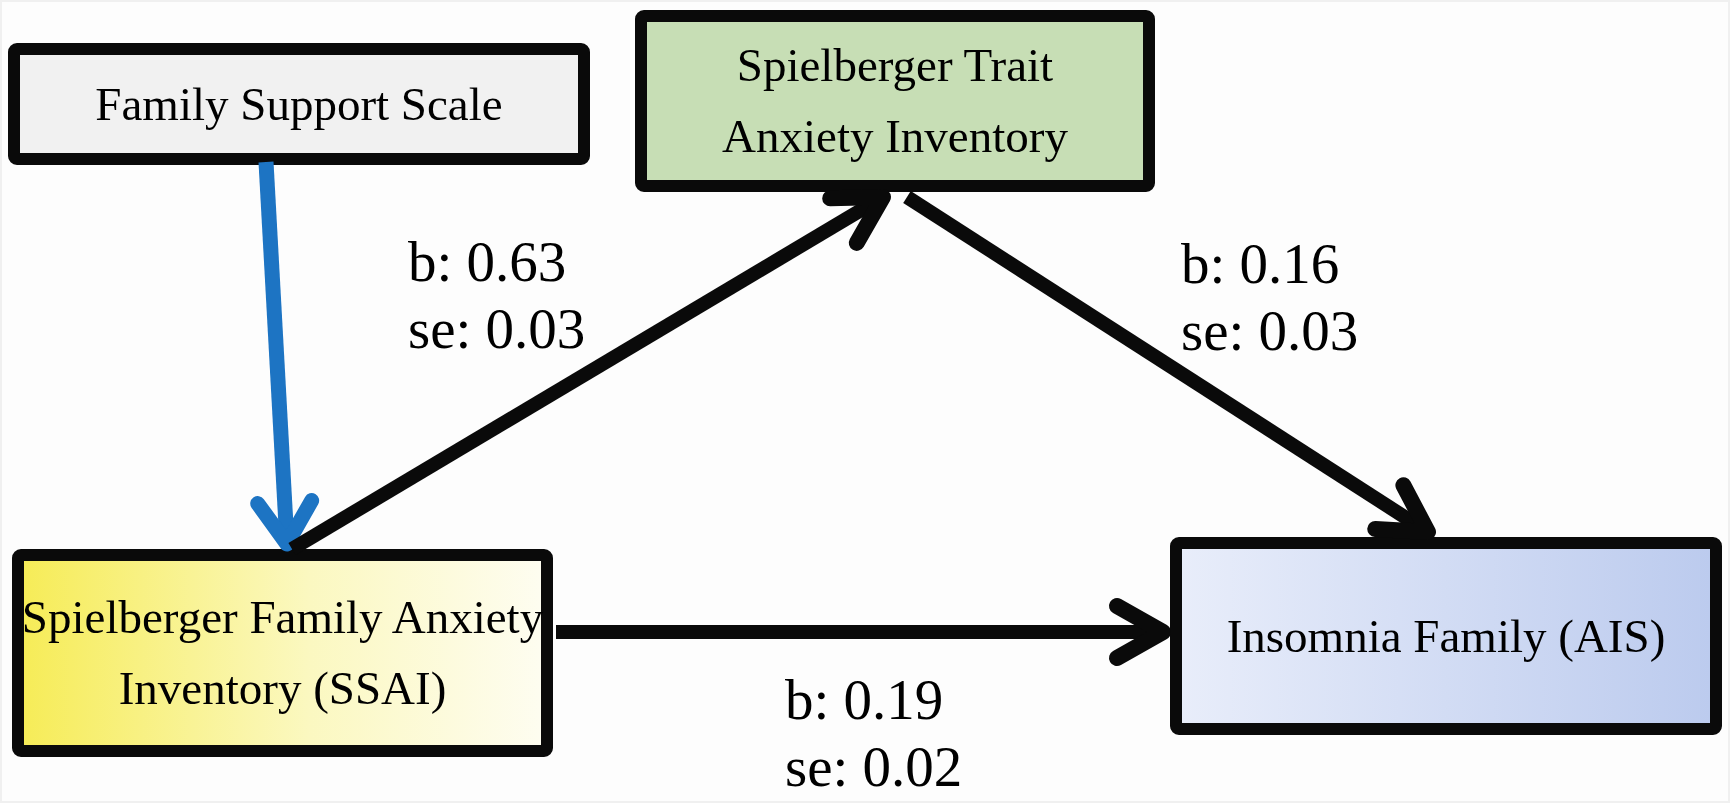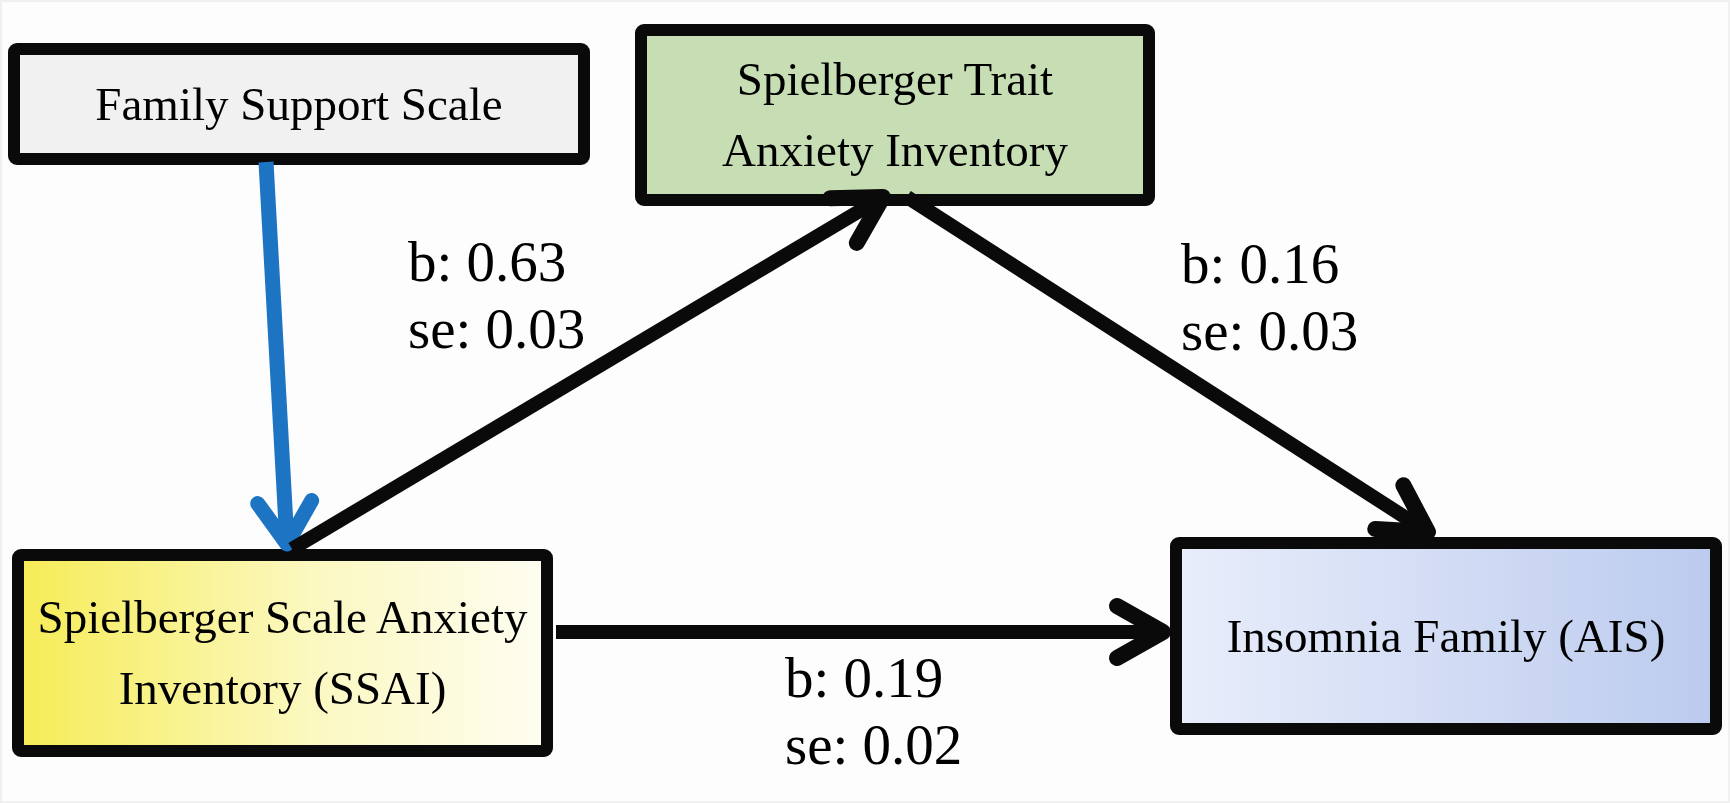--- a/index.html
+++ b/index.html
@@ -30,21 +30,21 @@
     font-size: 47px;
     line-height: 71px;
     white-space: nowrap;
   }
   .node-family {
     left: 8px; top: 43px;
     width: 582px; height: 122px;
     background: #f1f1f1;
   }
   .node-trait {
-    left: 635px; top: 24px;
+    left: 635px; top: 10px;
     width: 520px; height: 182px;
     background: #c7deb5;
   }
   .node-state {
     left: 12px; top: 549px;
     width: 541px; height: 208px;
     background: linear-gradient(to right, #f6ec58, #fbf8c0 55%, #fefdf0);
   }
   .node-athens {
     left: 1170px; top: 537px;
@@ -60,38 +60,38 @@
   }
   .edge-label {
     position: absolute;
     font-weight: normal;
     font-size: 57px;
     line-height: 67px;
     white-space: nowrap;
   }
   .edge-label-a { left: 408px; top: 228px; }
   .edge-label-b { left: 1181px; top: 218px; margin-top: 12px; }
-  .edge-label-c { left: 785px; top: 644px; }
+  .edge-label-c { left: 785px; top: 666px; }
 </style>
 </head>
 <body>
 
 <div class="canvas">
 
   <div class="node node-family">
     <span>Family Support Scale</span>
   </div>
 
   <div class="node node-trait">
     <span>Spielberger Trait</span>
     <span>Anxiety Inventory</span>
   </div>
 
   <div class="node node-state">
-    <span>Spielberger Scale Anxiety</span>
+    <span>Spielberger Family Anxiety</span>
     <span>Inventory (SSAI)</span>
   </div>
 
   <div class="node node-athens">
     <span>Insomnia Family (AIS)</span>
   </div>
 
   <svg class="arrows" viewBox="0 0 1730 803" xmlns="http://www.w3.org/2000/svg">
     <defs>
       <marker id="headBlack" viewBox="-60 -60 120 120" markerWidth="120" markerHeight="120" refX="0" refY="0" orient="auto" markerUnits="userSpaceOnUse">

